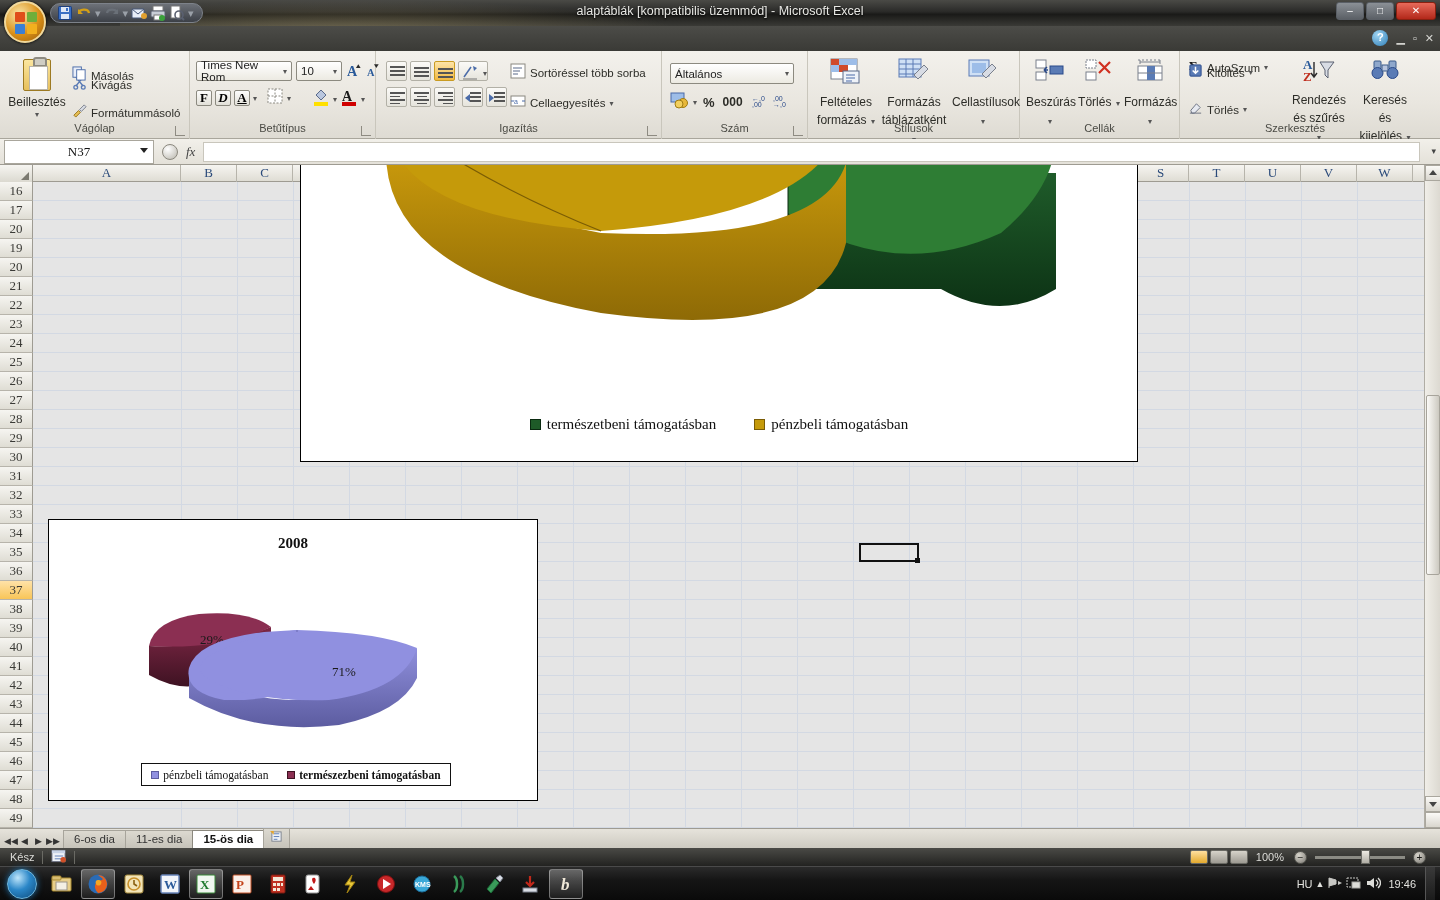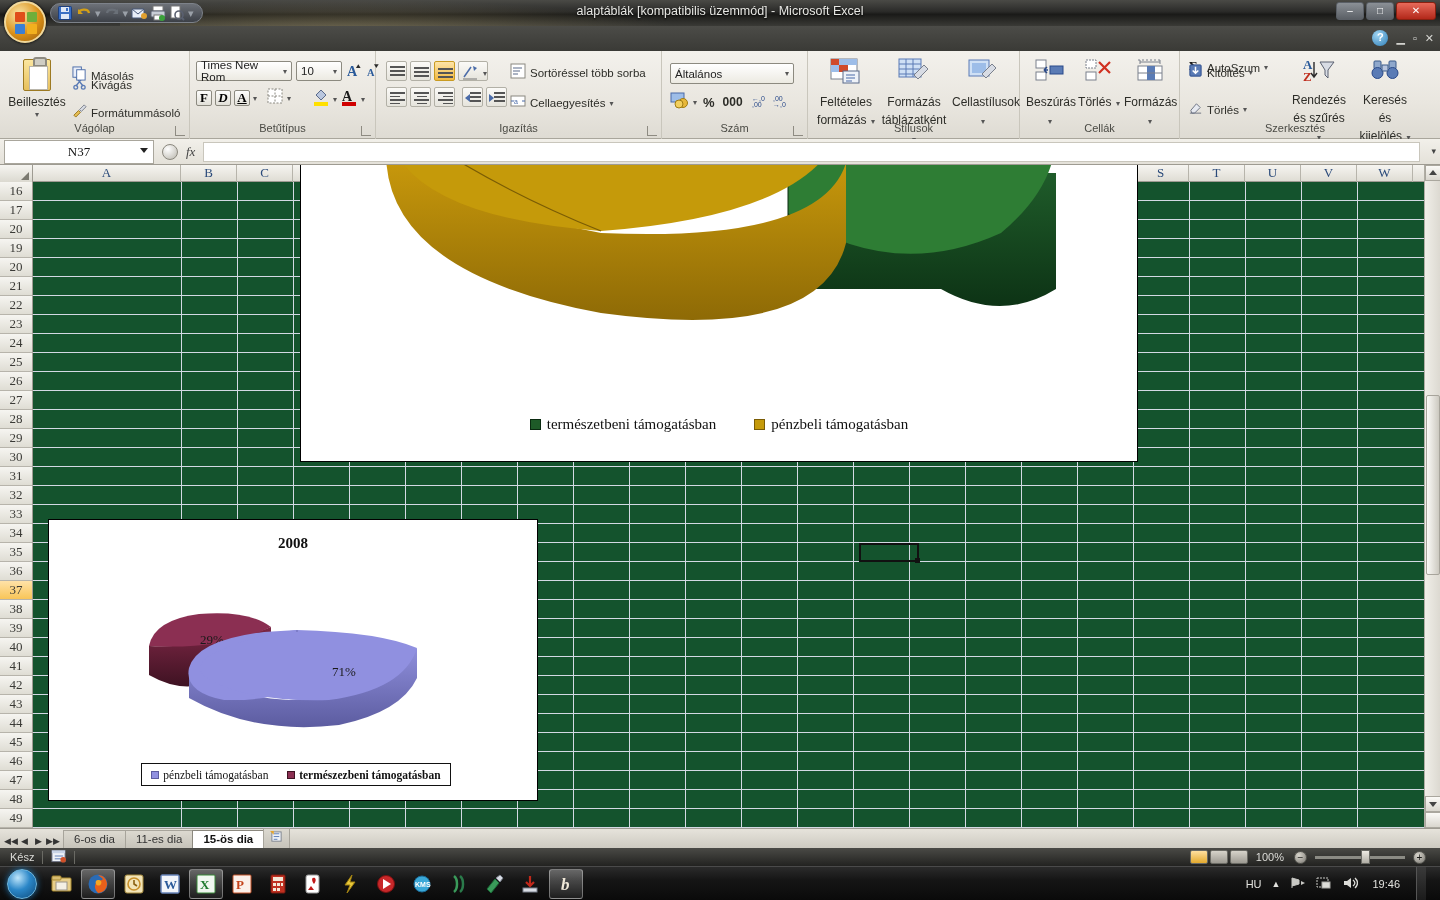--- a/index.html
+++ b/index.html
@@ -155,21 +155,21 @@
     background:linear-gradient(180deg,#f6f5f1,#dfddd4); border-bottom:1px solid #9e9b92; display:flex;}
   .corner{width:33px;height:17px;border-right:1px solid #9e9b92;background:linear-gradient(180deg,#f6f5f1,#dbd9d0);position:relative;}
   .corner:after{content:"";position:absolute;right:3px;bottom:2px;border-left:8px solid transparent;border-bottom:8px solid #7b7970;}
   .ch{height:17px;border-right:1px solid #b7b4ab;text-align:center;font-family:"Liberation Serif",serif;font-size:13px;color:#2a4a7a;line-height:16px;}
   .ch.sel{background:linear-gradient(180deg,#ffe2a8,#f8c558);color:#3a2a00;}
   .rowhdr{position:absolute;left:0;top:17px;width:33px;}
   .rh{height:19px;border-bottom:1px solid #b7b4ab;border-right:1px solid #9e9b92;
     background:linear-gradient(180deg,#f6f5f1,#dfddd4);
     text-align:center;font-family:"Liberation Serif",serif;font-size:13px;color:#3a3a36;line-height:18px;}
   .rh.sel{background:linear-gradient(180deg,#ffe2a8,#f8c558);}
-  .cells{position:absolute;left:33px;top:17px;right:0;bottom:0;background:#14532d;}
+  .cells{position:absolute;left:33px;top:17px;right:0;bottom:0;background:#e5e5e5;}
   .vline{position:absolute;top:0;bottom:0;width:1px;background:#d3d9e3;}
   .hline{position:absolute;left:0;right:0;height:1px;background:#d3d9e3;}
 
   .activecell{position:absolute;border:2px solid #111;}
   .activecell:after{content:"";position:absolute;right:-3px;bottom:-3px;width:5px;height:5px;background:#111;}
 
   
   .vscroll{position:absolute;right:0;top:165px;width:16px;height:663px;background:linear-gradient(90deg,#f0eee8,#dcd9d1);border-left:1px solid #b0ada4;}
   .sb-btn{width:16px;height:16px;background:linear-gradient(180deg,#fbfaf7,#d9d6ce);border:1px solid #aaa79e;position:relative;}
   .sb-thumb{background:linear-gradient(90deg,#fbfaf7,#ccc9c0);border:1px solid #a7a49b;border-radius:2px;}
@@ -200,21 +200,21 @@
   
   .taskbar{position:absolute;left:0;top:866px;width:1440px;height:34px;
     background:linear-gradient(180deg,#2b2b2b 0%,#151515 40%,#0a0a0a 100%);
     border-top:1px solid #4a4a4a; display:flex;align-items:center;}
   .startorb{width:44px;height:32px;display:flex;align-items:center;justify-content:center;}
   .orb{width:30px;height:30px;border-radius:50%;
     background: radial-gradient(circle at 35% 28%, #bfe6fb, #2b87c8 45%, #0d4a7a 100%);
     border:1px solid #6fb8e0; box-shadow:0 0 6px #1e6fa8;}
   .tbitem{width:34px;height:30px;margin:0 1px;border-radius:3px;display:flex;align-items:center;justify-content:center;}
   .tbitem.active{background:linear-gradient(180deg,rgba(255,255,255,.30),rgba(255,255,255,.08));border:1px solid rgba(255,255,255,.35);}
-  .tray{position:absolute;right:0;top:0;height:34px;display:flex;align-items:center;gap:10px;padding-right:14px;color:#e2e2de;font-size:11px;}
+  .tray{position:absolute;right:0;top:0;height:34px;display:flex;align-items:center;gap:3px;padding-right:5px;color:#e2e2de;font-size:11px;}
   .showdesk{width:10px;height:34px;background:linear-gradient(180deg,#3a3a3a,#1a1a1a);border-left:1px solid #555;margin-left:6px;}
 </style>
 </head>
 <body>
 
 <div id="app">
 
   <div class="titlebar">
     <div class="glass"></div>
     <div class="title-text">alaptáblák  [kompatibilis üzemmód] - Microsoft Excel</div>

